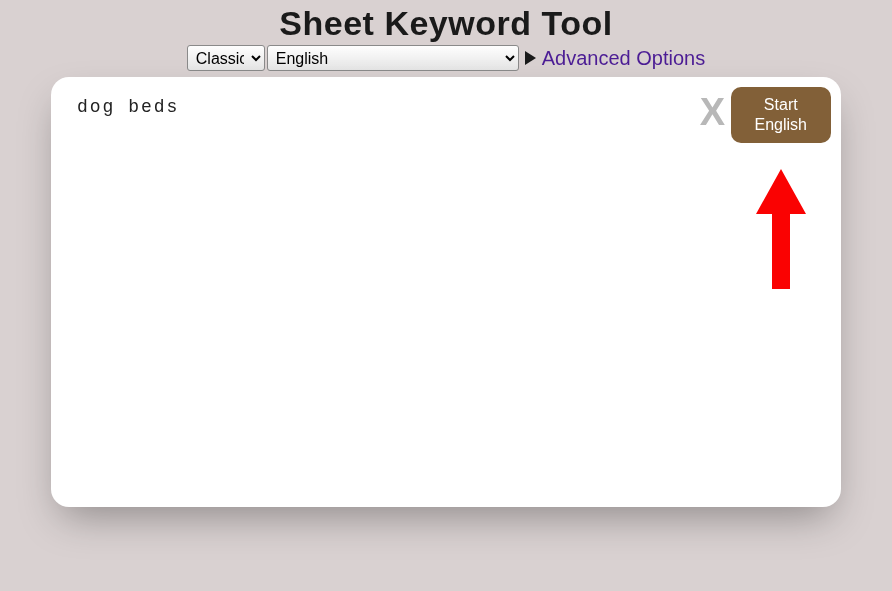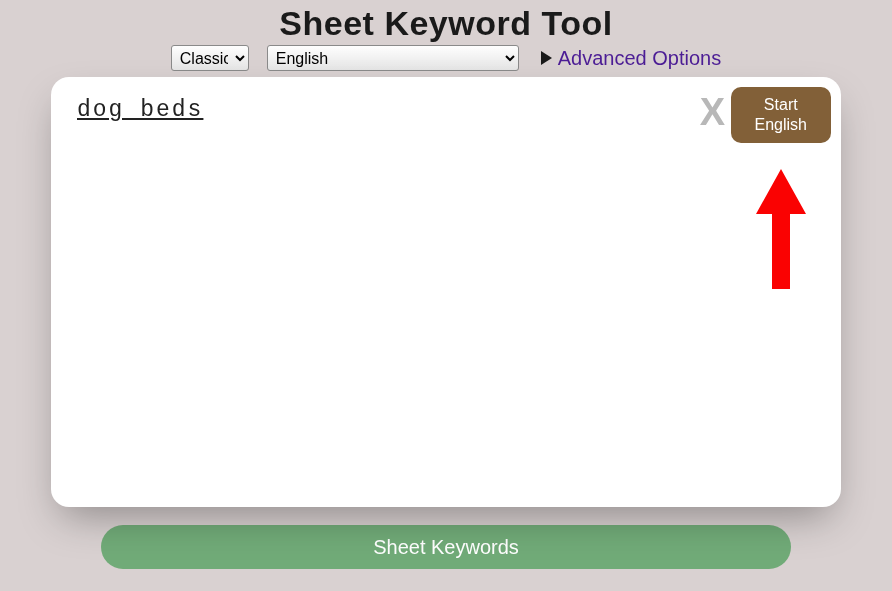--- a/index.html
+++ b/index.html
@@ -23,21 +23,21 @@
     .title {
       font-size: 34px;
       font-weight: 700;
       color: #1a1a1a;
       margin-top: 4px;
       letter-spacing: 0.5px;
     }
     .controls-row {
       display: flex;
       align-items: center;
-      gap: 18px;
+      gap: 2px;
       margin-top: 2px;
     }
     select {
       background: linear-gradient(#fefefe, #e5e5e5);
       border: 1px solid #8a8a8a;
       border-radius: 3px;
       font-size: 16px;
       padding: 2px 4px;
       height: 26px;
       cursor: pointer;
@@ -77,25 +77,24 @@
       box-shadow: 0 18px 40px -10px rgba(0,0,0,0.35);
     }
     .keyword-input {
       position: absolute;
       top: 20px;
       left: 26px;
       width: 600px;
       border: none;
       outline: none;
       font-family: 'Courier New', monospace;
-      font-size: 23px;
+      font-size: 18px;
       letter-spacing: 2px;
       color: #222;
       background: transparent;
-      text-decoration: underline;
     }
     .clear-icon {
       position: absolute;
       top: 14px;
       right: 118px;
       font-size: 38px;
       font-weight: 700;
       color: #b8b8b8;
       cursor: pointer;
       font-family: Arial, sans-serif;
@@ -162,14 +161,13 @@
     <button class="start-btn">
       <span>Start</span><br>
       <span>English</span>
     </button>
 
     <svg class="arrow-annotation" width="50" height="140">
       <polygon points="25,0 50,45 34,45 34,120 16,120 16,45 0,45" fill="#fa0202"></polygon>
     </svg>
   </div>
 
-  <button class="bottom-btn">Sheet Keywords</button>
 </div>
 
 </body></html>

